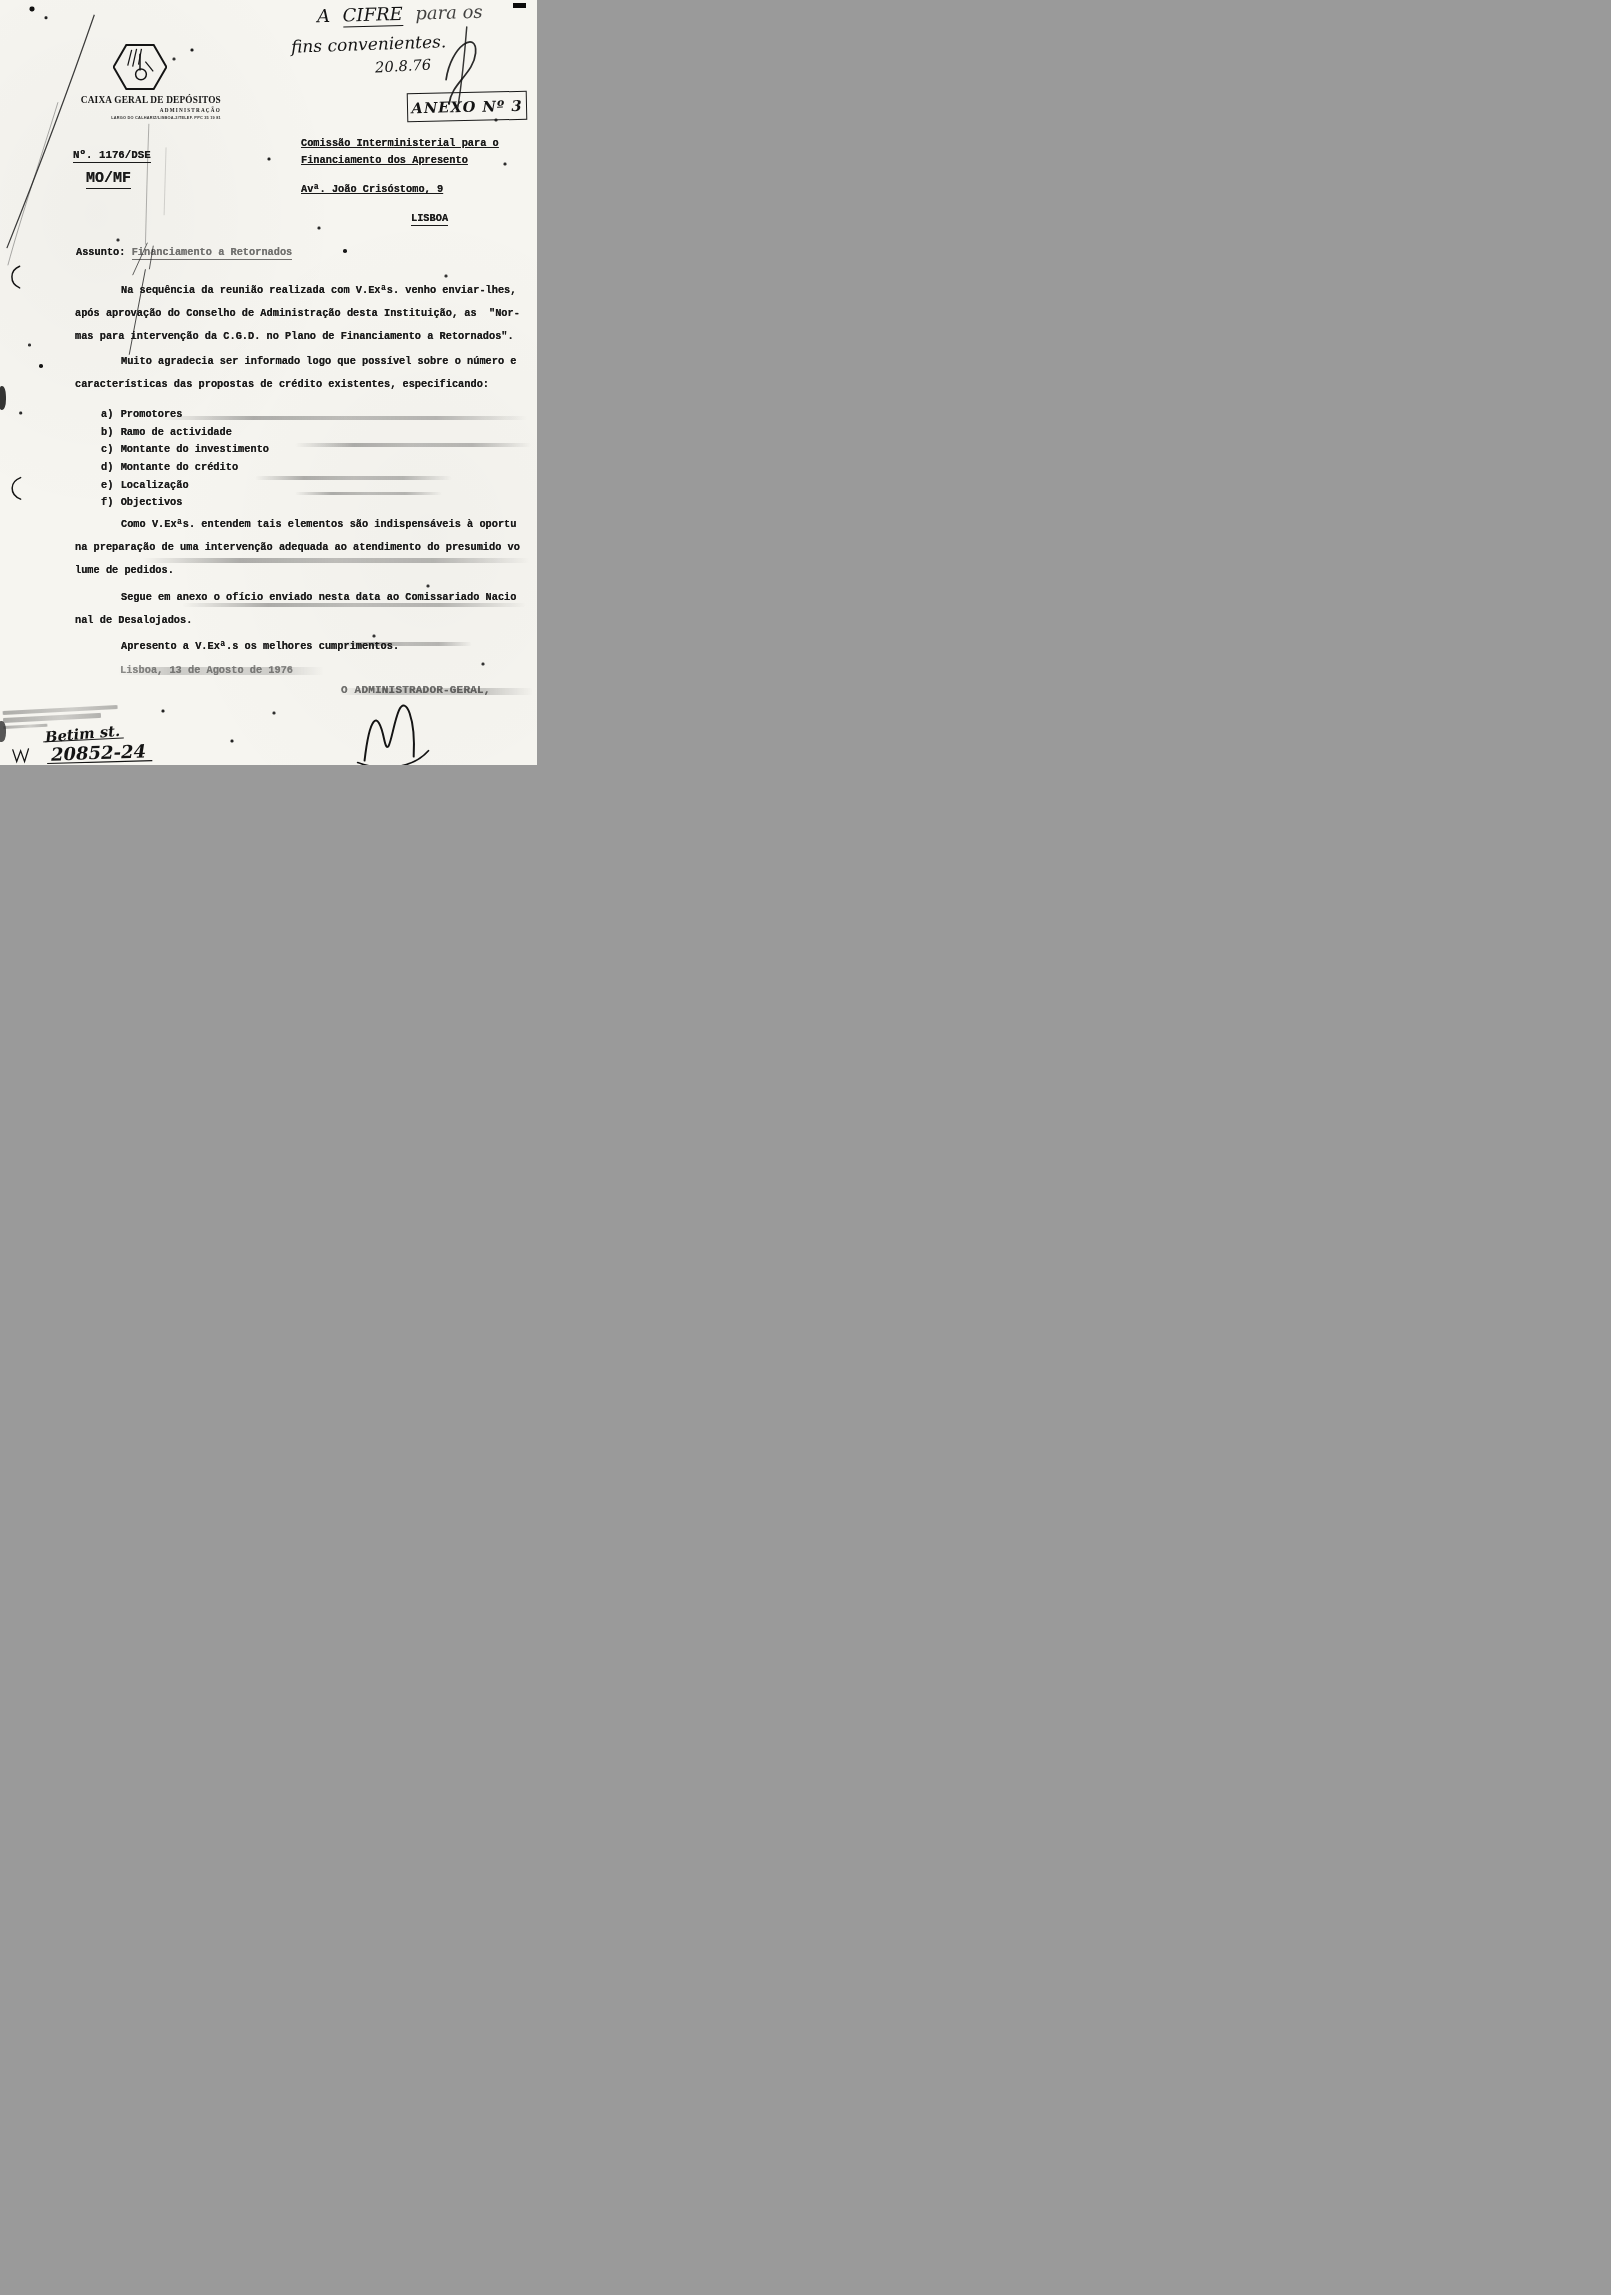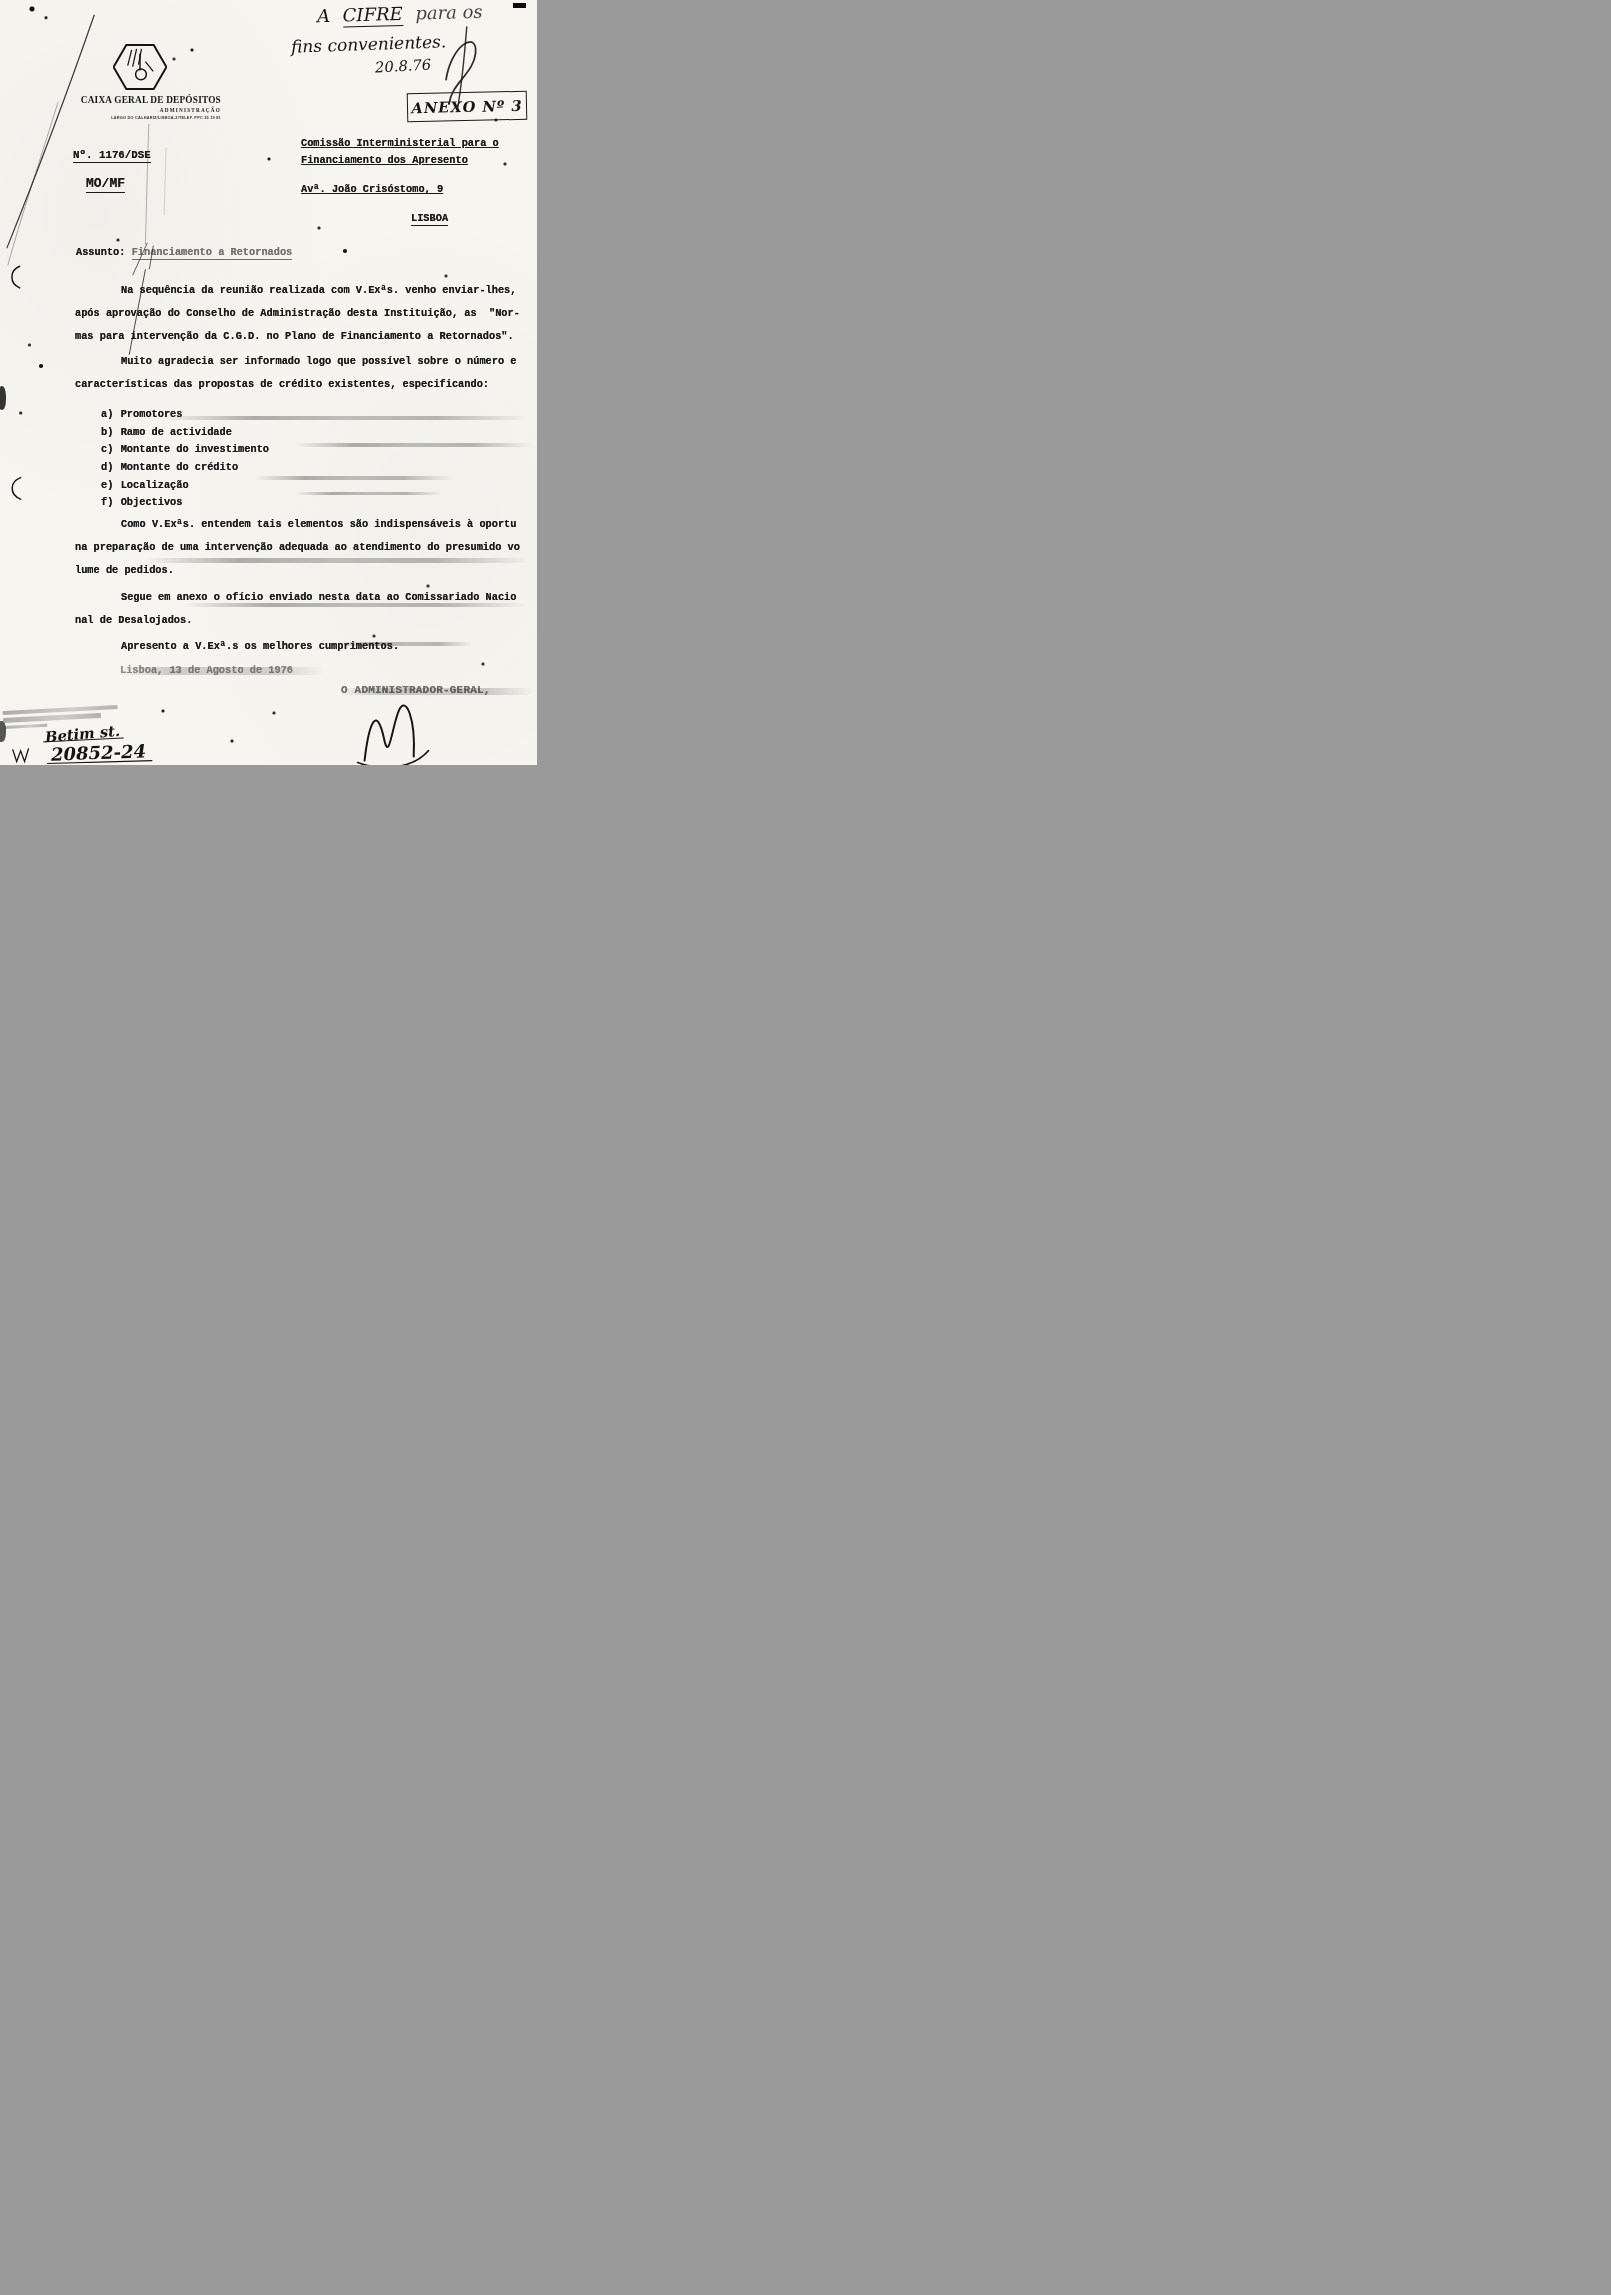--- a/index.html
+++ b/index.html
@@ -46,21 +46,21 @@
   .hw-line2 { position:absolute; left:291px; top:34px; font-size:17px; transform:rotate(-2deg); white-space:nowrap; }
   .hw-date  { position:absolute; left:375px; top:57px; font-size:14.7px; transform:rotate(-3deg); }
 
   .anexo { position:absolute; left:407px; top:92px; width:120px; height:28.5px;
            border:1.5px solid #181818; transform:rotate(-1.2deg);
            display:flex; align-items:center; justify-content:center; }
   .anexo span { font-size:14.7px; font-weight:700; letter-spacing:1px; }
 
   
   .refno  { position:absolute; left:73px; top:149px; font-size:10.8px; }
-  .refini { position:absolute; left:86px; top:176px; font-size:13px;font-family:Liberation Mono, monospace; }
+  .refini { position:absolute; left:86px; top:170px; font-size:15px;font-family:Liberation Mono, monospace; }
 
   
   .addressee { position:absolute; left:301px; top:135px; font-size:10.3px; line-height:16.7px;text-decoration:underline; }
   .addressee .l3 { margin-top:13px; }
   .city { position:absolute; left:411px; top:212px; font-size:10.3px; }
 
   
   .subject { position:absolute; left:76px; top:246px; font-size:10.3px; white-space:nowrap; }
 
   

